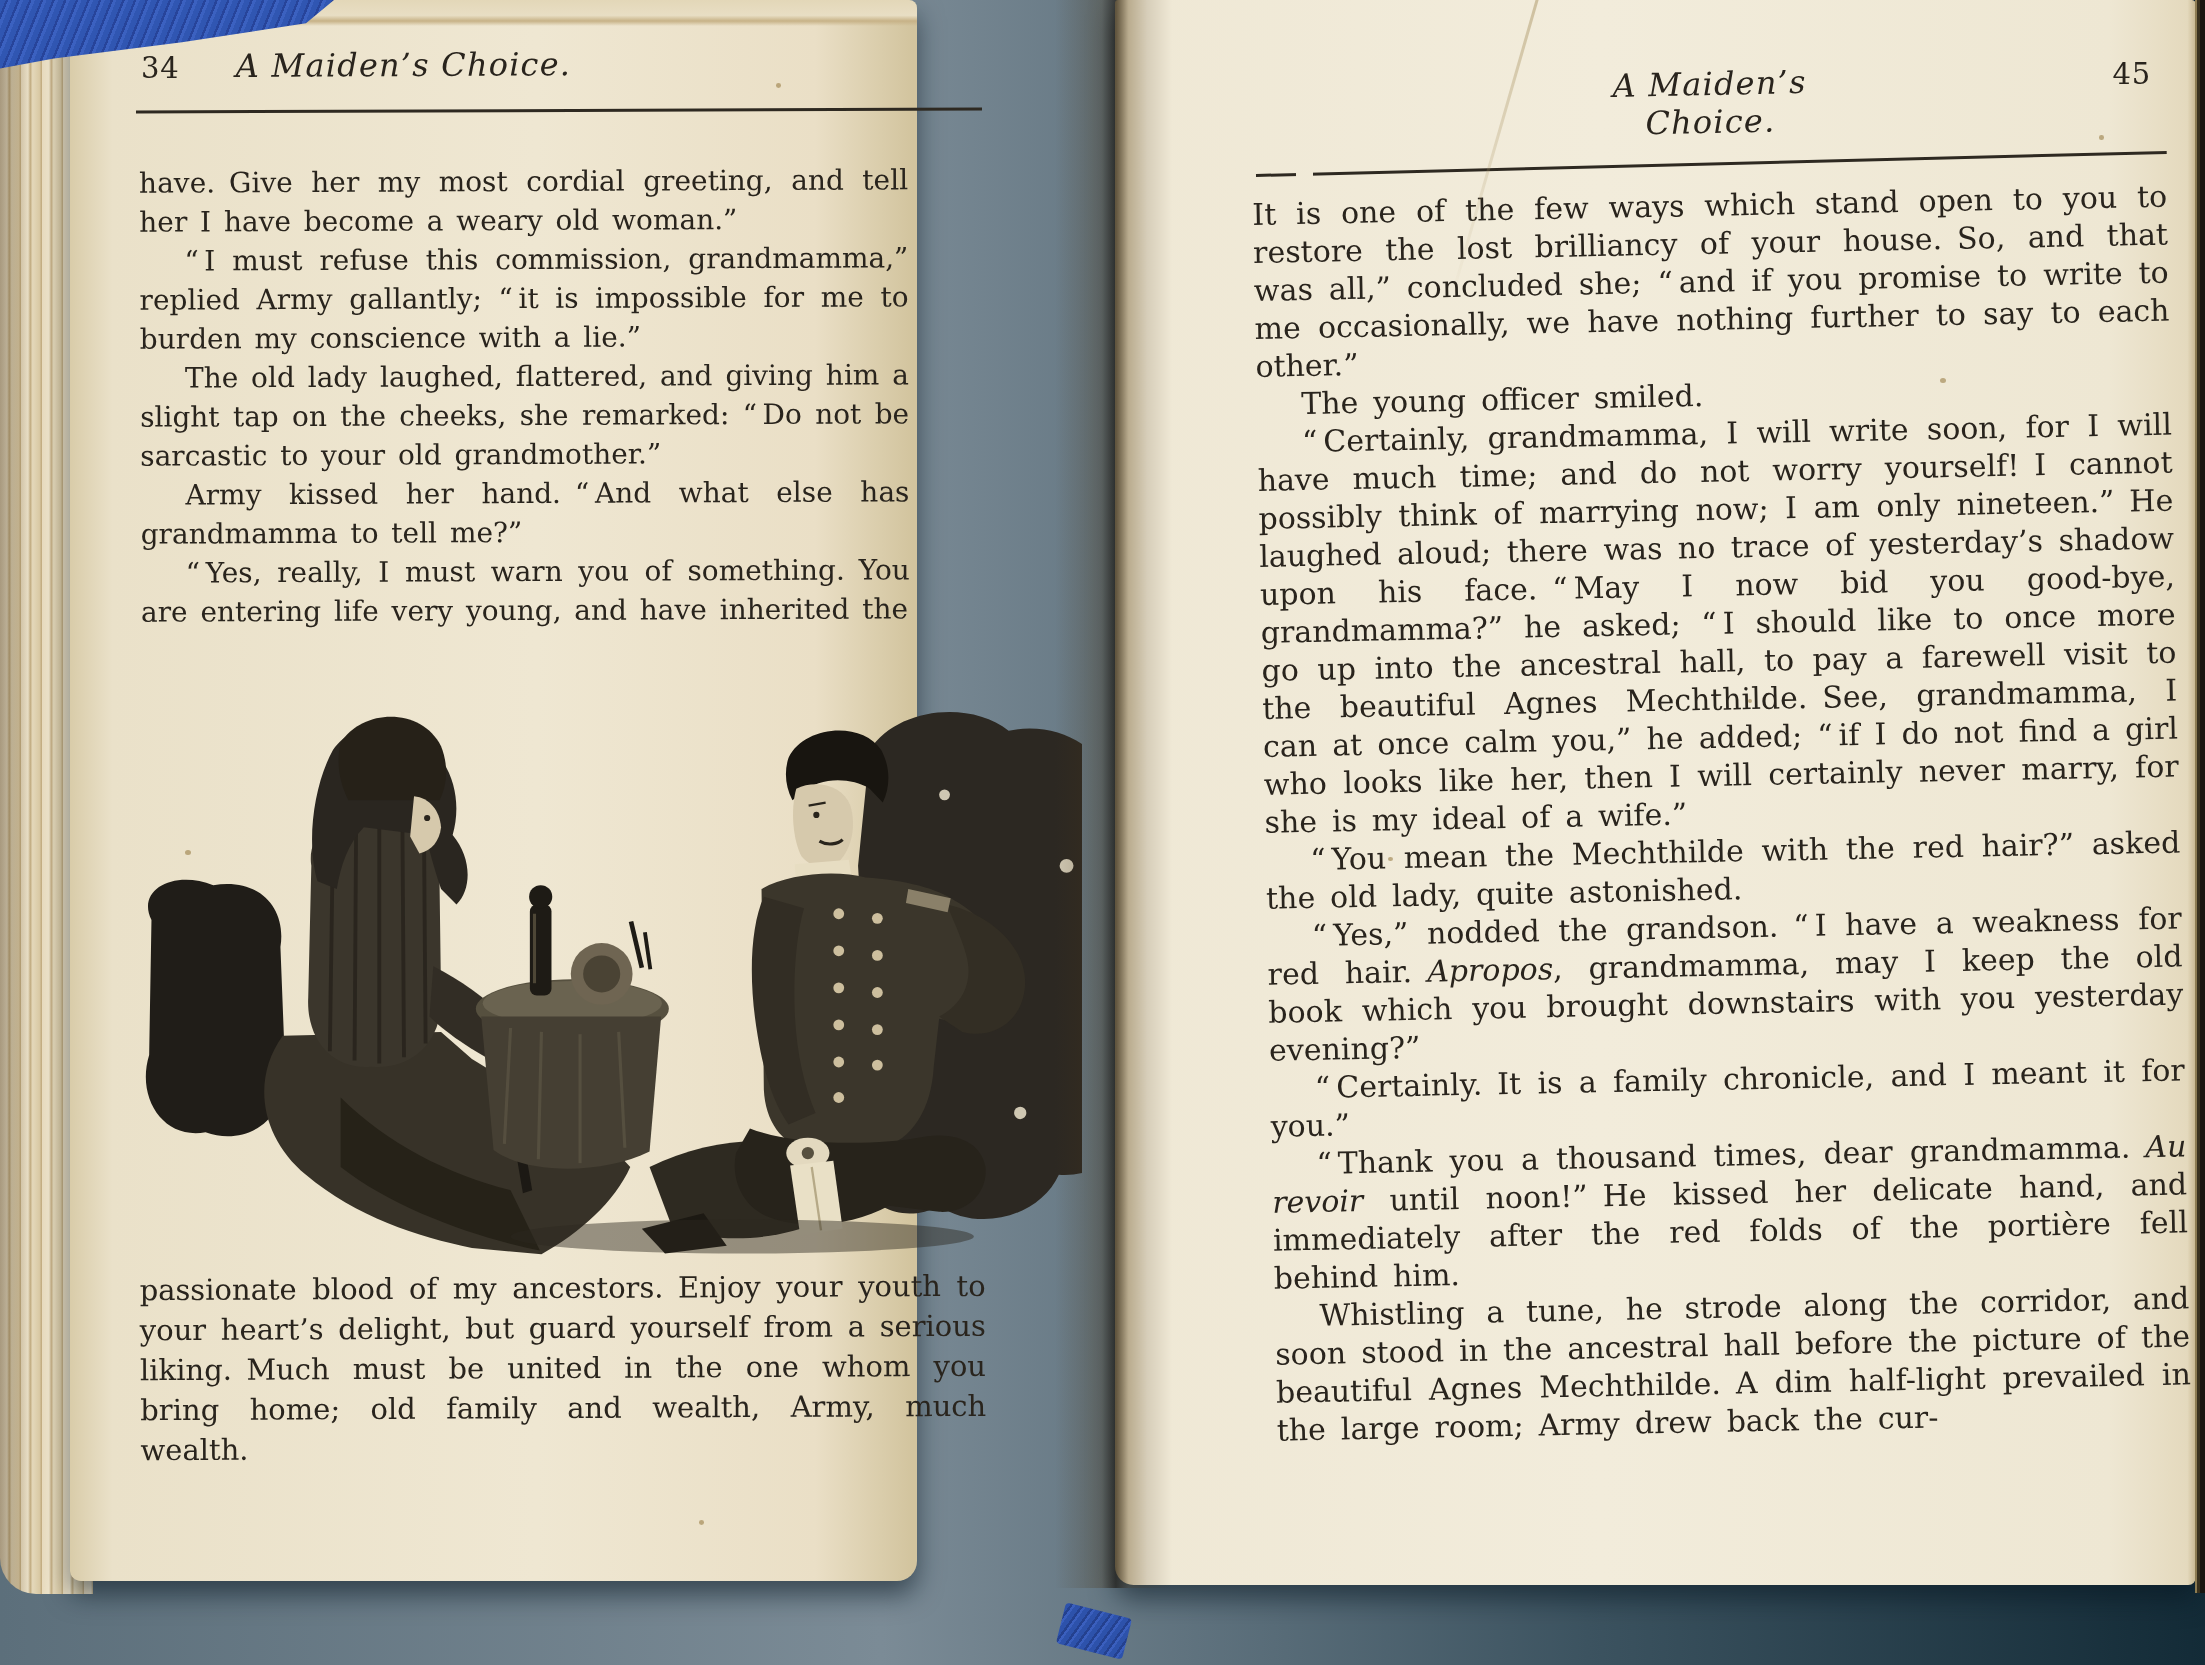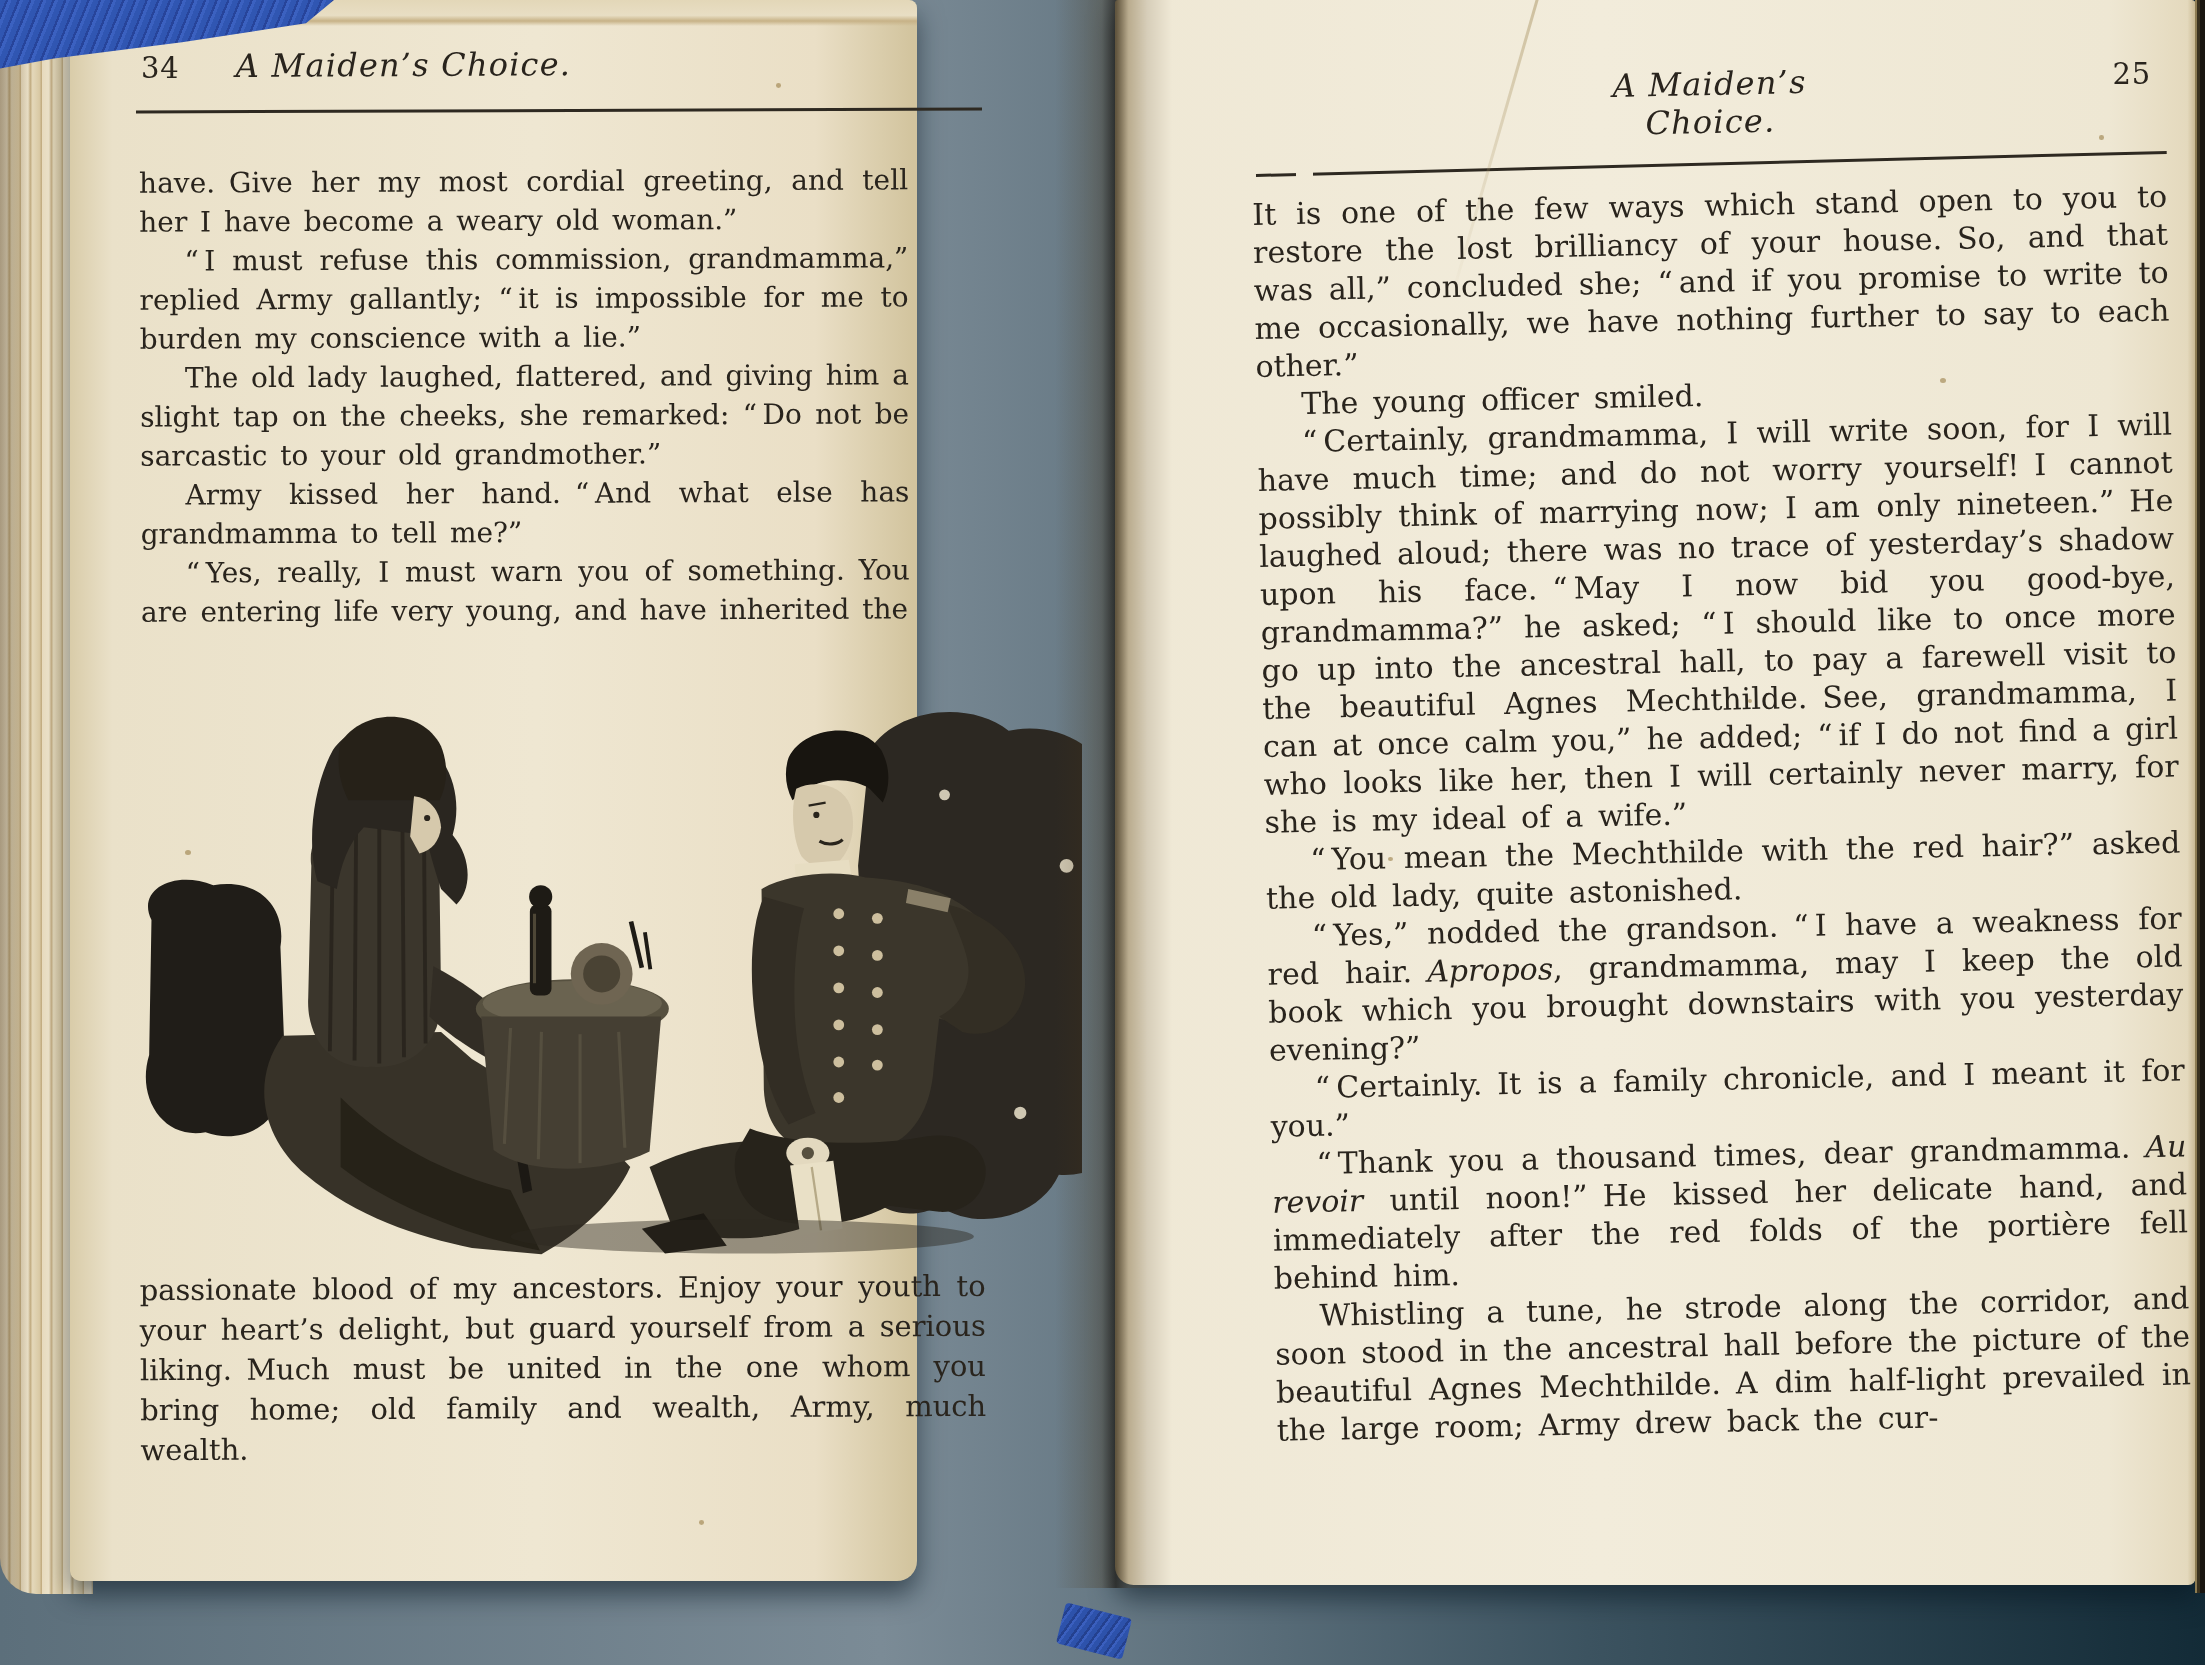--- a/index.html
+++ b/index.html
@@ -174,21 +174,21 @@
       </svg>
     </div>
 
     <div class="text tb-left-bottom">
         <p><span>passionate blood of my ancestors. Enjoy your youth to your heart’s delight, but guard yourself from a serious liking. Much must be united in the one whom you bring home; old family and wealth, Army, much wealth.</span></p>
       </div>
   </div>
 
   <div class="page page-right">
     <span class="header-title">A Maiden’s Choice.</span>
-    <span class="header-num">25</span>
+    <span class="header-num">45</span>
     <div class="rule"></div>
     <div class="text tb-right">
         <p><span>It is one of the few ways which stand open to you to restore the lost brilliancy of your house. So, and that was all,” concluded she; “ and if you promise to write to me occasionally, we have nothing further to say to each other.”</span></p>
         <p class="indent"><span>The young officer smiled.</span></p>
         <p class="indent"><span>“ Certainly, grandmamma, I will write soon, for I will have much time; and do not worry yourself! I cannot possibly think of marrying now; I am only nineteen.” He laughed aloud; there was no trace of yesterday’s shadow upon his face. “ May I now bid you good-bye, grandmamma?” he asked; “ I should like to once more go up into the ancestral hall, to pay a farewell visit to the beautiful Agnes Mechthilde. See, grandmamma, I can at once calm you,” he added; “ if I do not find a girl who looks like her, then I will certainly never marry, for she is my ideal of a wife.”</span></p>
         <p class="indent"><span>“ You mean the Mechthilde with the red hair?” asked the old lady, quite astonished.</span></p>
         <p class="indent"><span>“ Yes,” nodded the grandson. “ I have a weakness for red hair. </span><span class="it">Apropos</span><span>, grandmamma, may I keep the old book which you brought downstairs with you yesterday evening?”</span></p>
         <p class="indent"><span>“ Certainly. It is a family chronicle, and I meant it for you.”</span></p>
         <p class="indent"><span>“ Thank you a thousand times, dear grandmamma. </span><span class="it">Au revoir</span><span> until noon!” He kissed her delicate hand, and immediately after the red folds of the portière fell behind him.</span></p>
         <p class="indent"><span>Whistling a tune, he strode along the corridor, and soon stood in the ancestral hall before the picture of the beautiful Agnes Mechthilde. A dim half-light prevailed in the large room; Army drew back the cur-</span></p>

